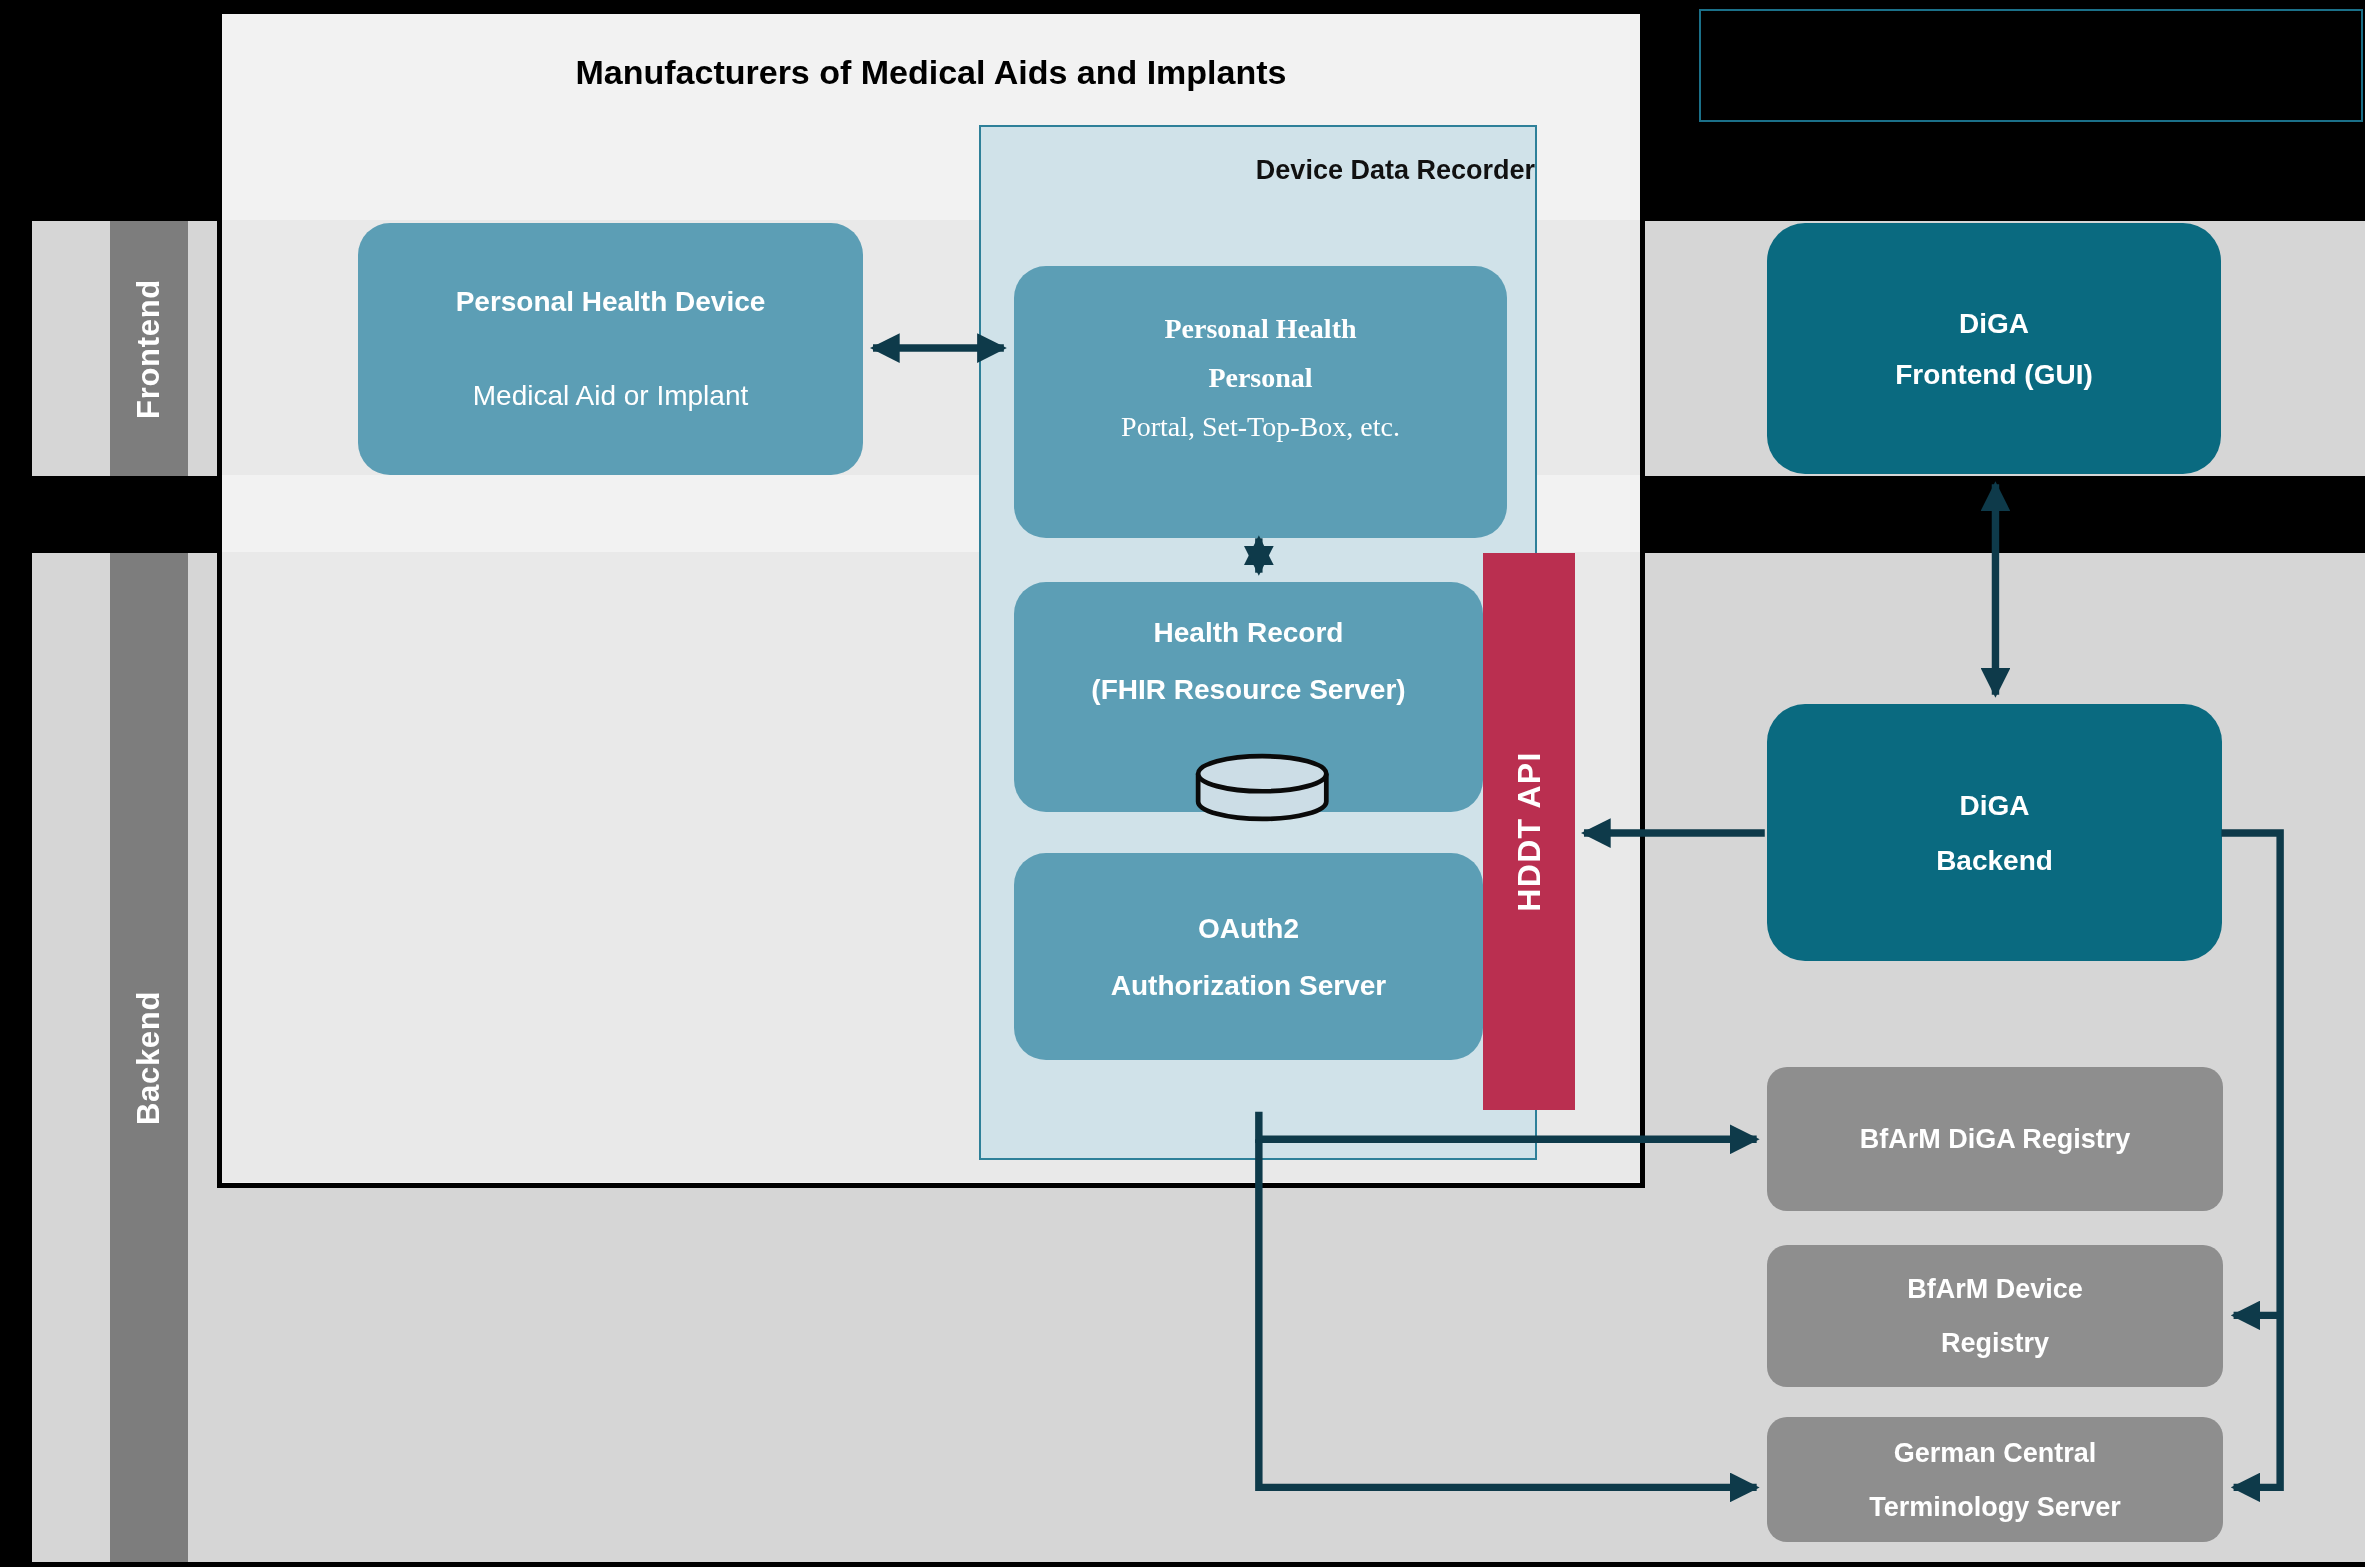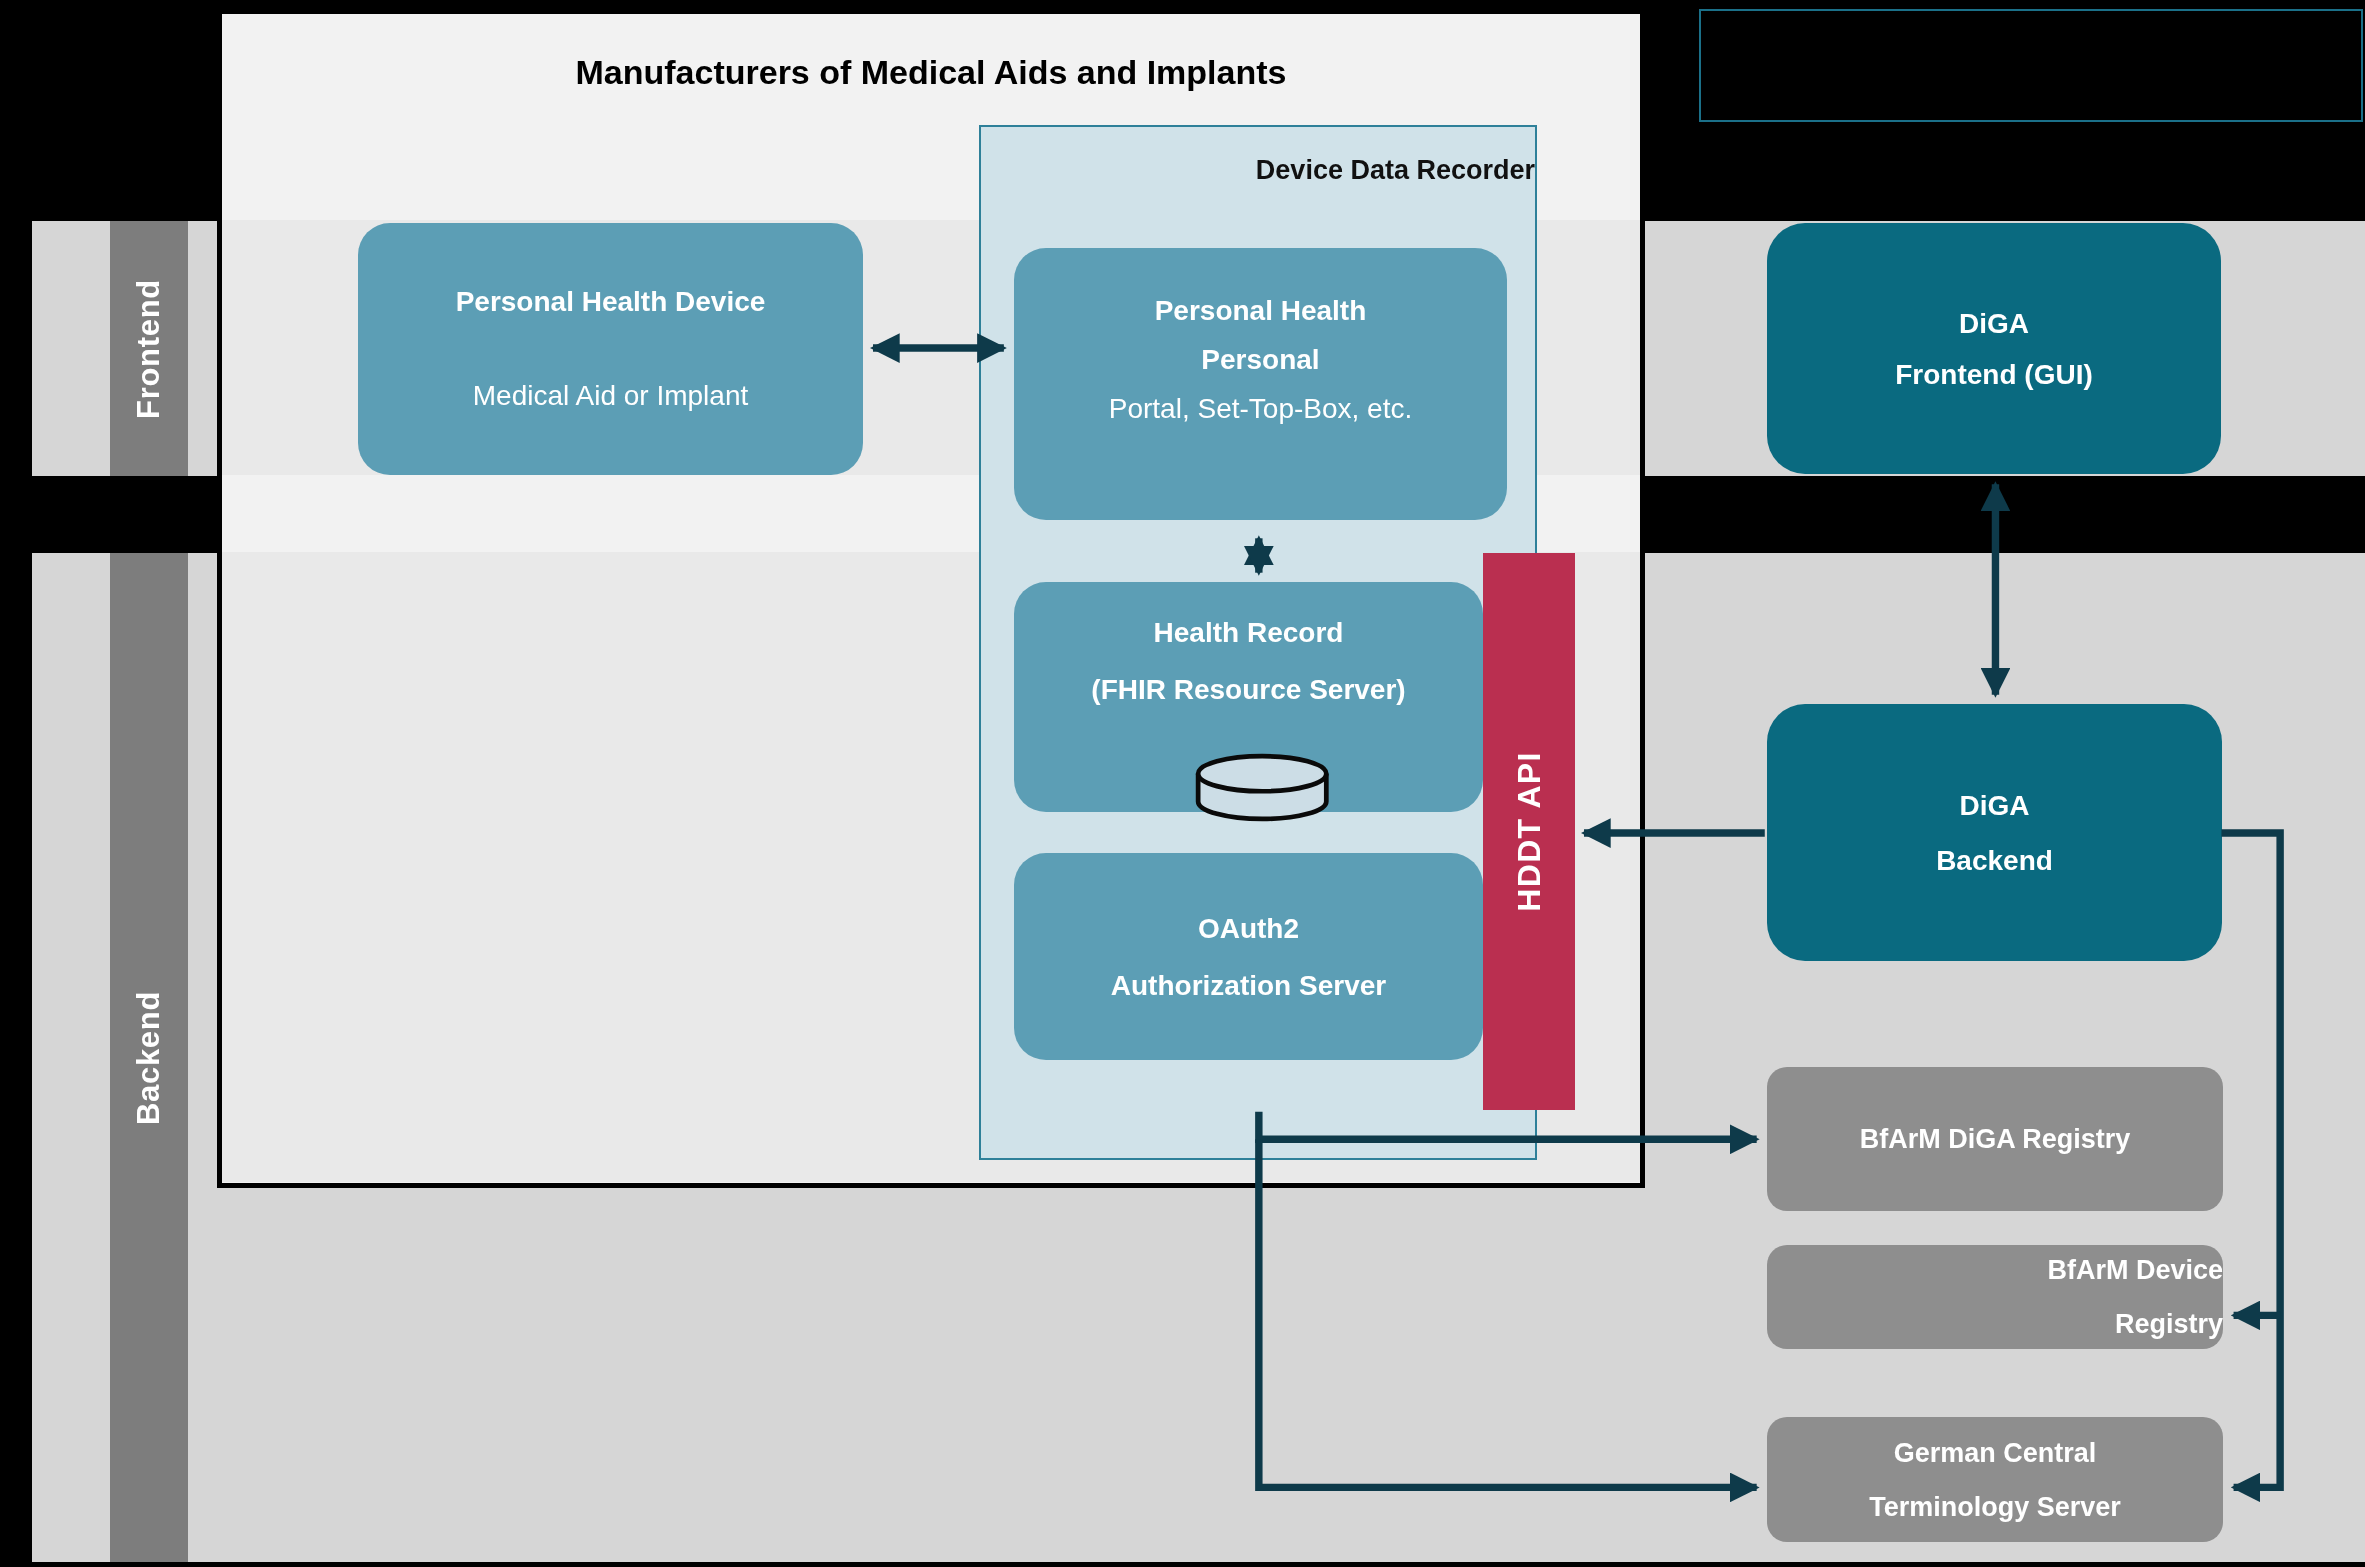--- a/index.html
+++ b/index.html
@@ -57,28 +57,28 @@
     position:absolute;color:#fff;text-align:center;box-sizing:border-box;
     display:flex;flex-direction:column;justify-content:center;
   }
   .blue{background:var(--box-blue,#5c9eb5);border-radius:32px;}
   .teal{background:var(--box-teal-dark,#0a6a80);border-radius:38px;}
   .gray{background:var(--box-gray,#8e8e8e);border-radius:20px;}
   .b{font-weight:700;}
   .r{font-weight:400;}
 
   .phd{left:326px;top:223px;width:505px;height:252px;justify-content:space-between;padding:63px 13.5px 63px;font-size:28px;gap:44px;}
-  .phg{left:982px;top:248px;width:493px;height:272px;justify-content:flex-start;padding-top:38px;font-size:28px;line-height:49px;}
+  .phg{left:982px;top:266px;width:493px;height:272px;justify-content:flex-start;padding-top:38px;font-size:28px;line-height:49px;font-family:Liberation Serif, serif;}
   .hrb{left:982px;top:582px;width:469px;height:230px;justify-content:flex-start;padding-top:21.6px;font-size:28px;line-height:57px;}
   .oauth{left:982px;top:853px;width:469px;height:207px;font-size:28px;line-height:57px;}
   .diga-frontend{left:1735px;top:223px;width:454px;height:251px;font-size:28px;line-height:51px;}
   .diga-backend{left:1735px;top:704px;width:455px;height:257px;font-size:28px;line-height:55px;}
   .reg{left:1735px;width:456px;font-size:27px;line-height:54px;}
   .reg1{top:1067px;height:144px;border-radius:20px;}
-  .reg2{top:1245px;height:104px;align-items:flex-end;}
+  .reg2{top:1245px;height:142px;}
   .reg3{top:1417px;height:125px;}
 
   
   .hddt{
     position:absolute;left:1451px;top:553px;width:92px;height:557px;
     background:var(--hddt-red,#ba2f50);
     display:flex;align-items:center;justify-content:center;
   }
   .hddt .vtext{font-size:32px;letter-spacing:1.3px;}
 

